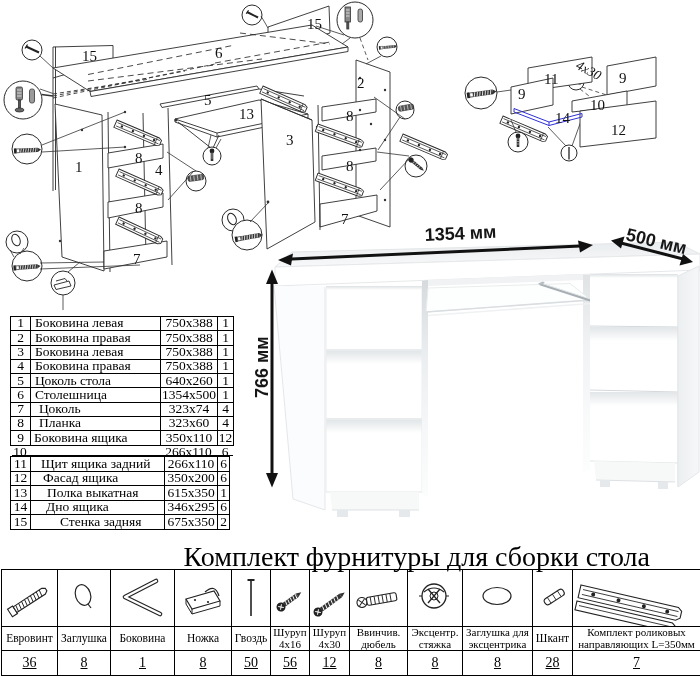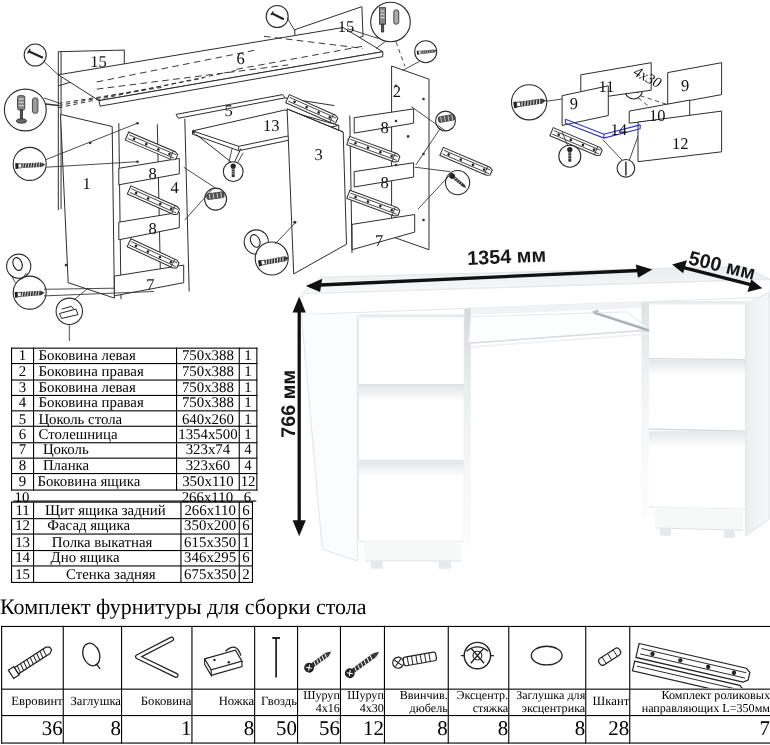--- a/index.html
+++ b/index.html
@@ -10,28 +10,28 @@
 .lbl{font-family:"Liberation Serif",serif;font-size:15px;fill:#111;}
 
 #pt1{position:absolute;left:10px;top:316px;border-collapse:collapse;border:1.5px solid #000;}
 #pt1 td{border:1px solid #000;font-size:13.5px;line-height:12.5px;padding:0;height:13.3px;white-space:nowrap;}
 #pt2{position:absolute;left:10px;top:456px;border-collapse:collapse;border:1.5px solid #000;}
 #pt2 td{border:1px solid #000;font-size:13.5px;line-height:12.5px;padding:0;height:13.5px;white-space:nowrap;}
 .cn{text-align:center;}
 #row10{position:absolute;left:10px;top:443.5px;width:224px;height:12px;font-size:13.5px;white-space:nowrap;}
 #r10line{position:absolute;left:12px;top:455px;width:221px;border-top:1.5px solid #000;}
 
-#hwtitle{position:absolute;left:0px;top:541px;width:650px;text-align:left;font-size:20px;color:#000;}
+#hwtitle{position:absolute;left:0px;top:541px;width:650px;text-align:right;font-size:28px;color:#000;}
 
 #hw{position:absolute;left:1px;top:569px;border-collapse:collapse;table-layout:fixed;border:1.5px solid #000;}
-#hw td{border:1px solid #000;padding:0;text-align:right;overflow:hidden;}
+#hw td{border:1px solid #000;padding:0;text-align:center;overflow:hidden;}
 #hw .ic{height:56px;}
 #hw .nm{height:23px;font-size:11.5px;line-height:1.02;}
 #hw .nm2{font-size:11px;margin-left:44px;}
-#hw .qt{height:24px;font-size:19px;}
+#hw .qt{height:24px;font-size:14px;text-decoration:underline;}
 </style>
 </head>
 <body>
 <div id="page">
 <svg id="mainsvg" width="700" height="677" viewBox="0 0 700 677">
 <defs>
 
 <g id="cf">
   <rect x="0" y="-3.2" width="3" height="6.4" fill="#222"></rect>
   <rect x="3" y="-2.3" width="4" height="4.6" fill="#fff" stroke="#222" stroke-width="0.8"></rect>

